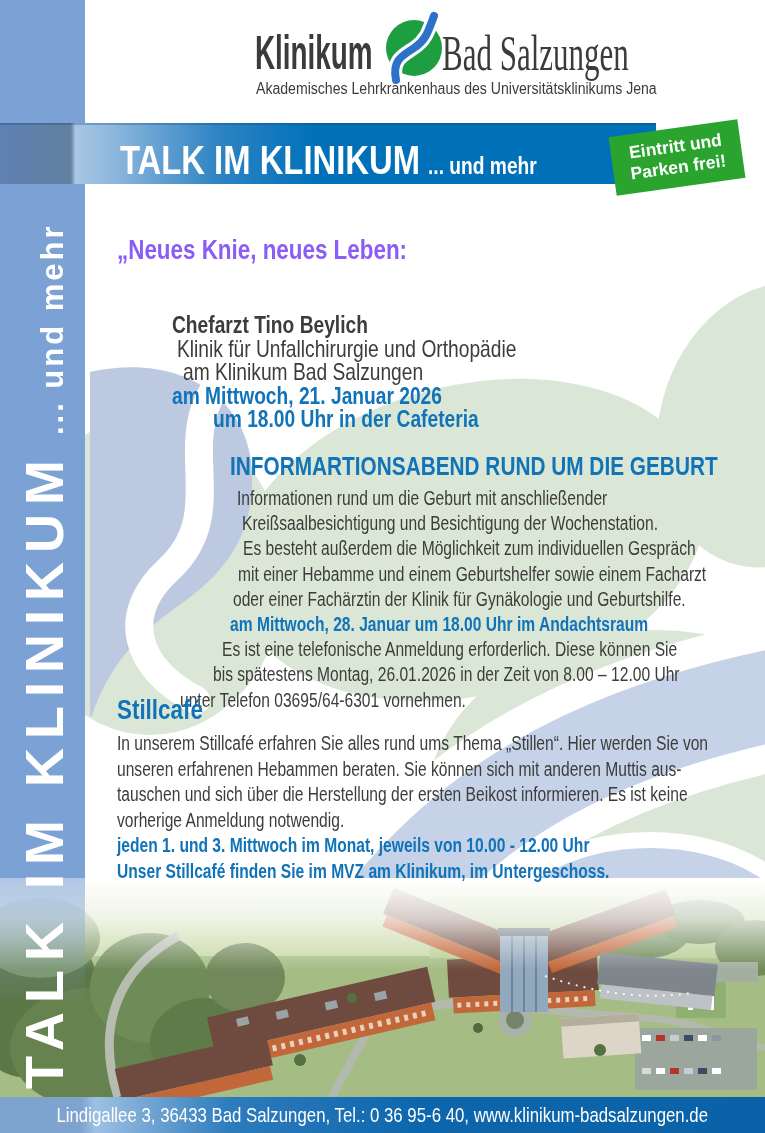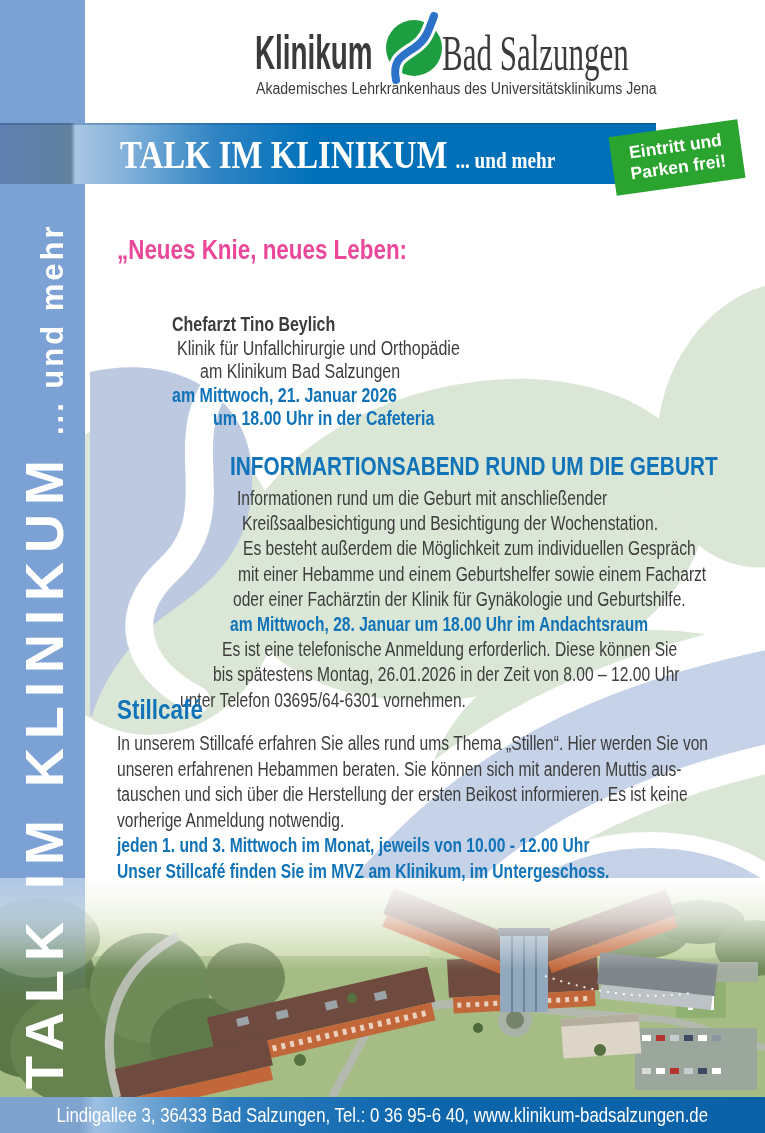--- a/index.html
+++ b/index.html
@@ -16,23 +16,23 @@
   
   .logo-k{position:absolute;left:255px;top:25px;font-size:48px;font-weight:bold;color:#3b3b3a;
     transform:scaleX(.58);transform-origin:0 0;white-space:nowrap;z-index:3;}
   .logo-wave{position:absolute;left:383px;top:8px;z-index:3;}
   .logo-bs{position:absolute;left:442px;top:24px;font-size:50px;color:#3b3b3a;
     font-family:"Liberation Serif",serif;transform:scaleX(.62);transform-origin:0 0;white-space:nowrap;z-index:3;}
   .logo-sub{position:absolute;left:256px;top:80px;font-size:16px;color:#3b3b3a;
     transform:scaleX(.88);transform-origin:0 0;white-space:nowrap;z-index:3;}
 
   
-  .bar{position:absolute;left:0;top:123px;width:656px;height:61px;z-index:3;display:flex;align-items:center;
+  .bar{position:absolute;left:0;top:123px;width:656px;height:61px;z-index:3;display:flex;align-items:flex-end;
     background:linear-gradient(90deg,#5f80b2 0%,#61819f 10.8%,#a9c6e4 11.5%,#8fb8dd 17%,#2f84c4 33%,#0071b9 48%,#0071b9 100%);
-    box-shadow:inset 0 2px 0 rgba(10,60,110,.28);font-family:Liberation Serif, serif;}
+    box-shadow:inset 0 2px 0 rgba(10,60,110,.28);}
   .bar-inner{margin-left:120px;}
   .bar-big{font-size:41px;font-weight:bold;color:#fff;}
   .bar-small{font-size:24px;font-weight:bold;color:#fff;margin-left:10px;}
 
   
   .badge{position:absolute;left:612px;top:128px;width:130px;padding:8px 0 9px;z-index:4;
     background:#2aa42e;transform:rotate(-8deg);text-align:center;color:#fff;font-weight:bold;
     font-size:17.5px;line-height:21px;}
 
   
@@ -40,22 +40,22 @@
     white-space:nowrap;z-index:4;color:#fff;}
   .v-big{font-size:54px;font-weight:bold;letter-spacing:9px;}
   .v-small{font-size:31px;font-weight:bold;letter-spacing:3px;margin-left:16px;}
 
   
   .content{position:absolute;left:117px;top:0;width:645px;z-index:3;}
   .ln{white-space:nowrap;}
   .blue{color:#1173b8;}
   .b{font-weight:bold;}
 
-  .t-title{position:absolute;top:234px;left:0;font-size:28px;line-height:32px;font-weight:bold;color:#ec4899;}
-  .speaker{position:absolute;top:313px;left:0;font-size:20px;line-height:23.5px;}
+  .t-title{position:absolute;top:234px;left:0;font-size:28px;line-height:32px;font-weight:bold;color:#8b5cf6;}
+  .speaker{position:absolute;top:313px;left:0;font-size:24px;line-height:23.5px;}
   .info{position:absolute;top:452px;left:0;font-size:19.5px;line-height:25.2px;}
   .info-h{font-size:26px;line-height:28px;font-weight:bold;color:#1173b8;margin:0 0 6px 113px;white-space:nowrap;}
   .still{position:absolute;top:693px;left:0;font-size:19.5px;line-height:25.5px;}
   .still-h{font-size:28px;line-height:33px;font-weight:bold;color:#1173b8;margin-bottom:5px;}
 
   .photo{position:absolute;left:0;top:878px;width:765px;height:219px;z-index:2;}
 
   .footer{position:absolute;left:0;top:1097px;width:765px;height:36px;z-index:4;
     background:linear-gradient(90deg,#7fa3cf 0%,#7fa3cf 10.5%,#9dc0e2 12.5%,#2d7cbd 30%,#0d66ac 55%,#0a61a7 100%);
     display:flex;align-items:center;justify-content:center;color:#fff;font-size:21px;}
@@ -102,21 +102,21 @@
 
   <div class="content">
 
     <div class="t-title">
       <div class="ln"><span class="cx">„Neues Knie, neues Leben:</span></div>
     </div>
 
     <div class="speaker">
       <div class="ln" style="margin-left:55px"><span class="cx b">Chefarzt Tino Beylich</span></div>
       <div class="ln" style="margin-left:60px"><span class="cx">Klinik für Unfallchirurgie und Orthopädie</span></div>
-      <div class="ln" style="margin-left:83px"><span class="cx">am Klinikum Bad Salzungen</span></div>
+      <div class="ln" style="margin-left:66px"><span class="cx">am Klinikum Bad Salzungen</span></div>
       <div class="ln" style="margin-left:55px"><span class="cx b blue">am Mittwoch, 21. Januar 2026</span></div>
       <div class="ln" style="margin-left:96px"><span class="cx b blue">um 18.00 Uhr in der Cafeteria</span></div>
     </div>
 
     <div class="info">
       <div class="info-h"><span class="cx">INFORMARTIONSABEND RUND UM DIE GEBURT</span></div>
       <div class="ln" style="margin-left:120px"><span class="cx">Informationen rund um die Geburt mit anschließender</span></div>
       <div class="ln" style="margin-left:125px"><span class="cx">Kreißsaalbesichtigung und Besichtigung der Wochenstation.</span></div>
       <div class="ln" style="margin-left:126px"><span class="cx">Es besteht außerdem die Möglichkeit zum individuellen Gespräch</span></div>
       <div class="ln" style="margin-left:121px"><span class="cx">mit einer Hebamme und einem Geburtshelfer sowie einem Facharzt</span></div>

